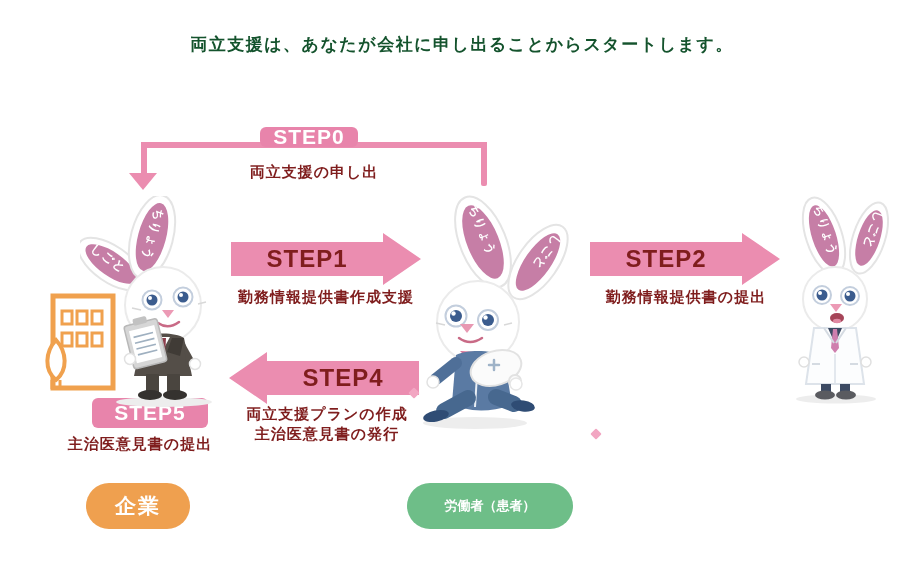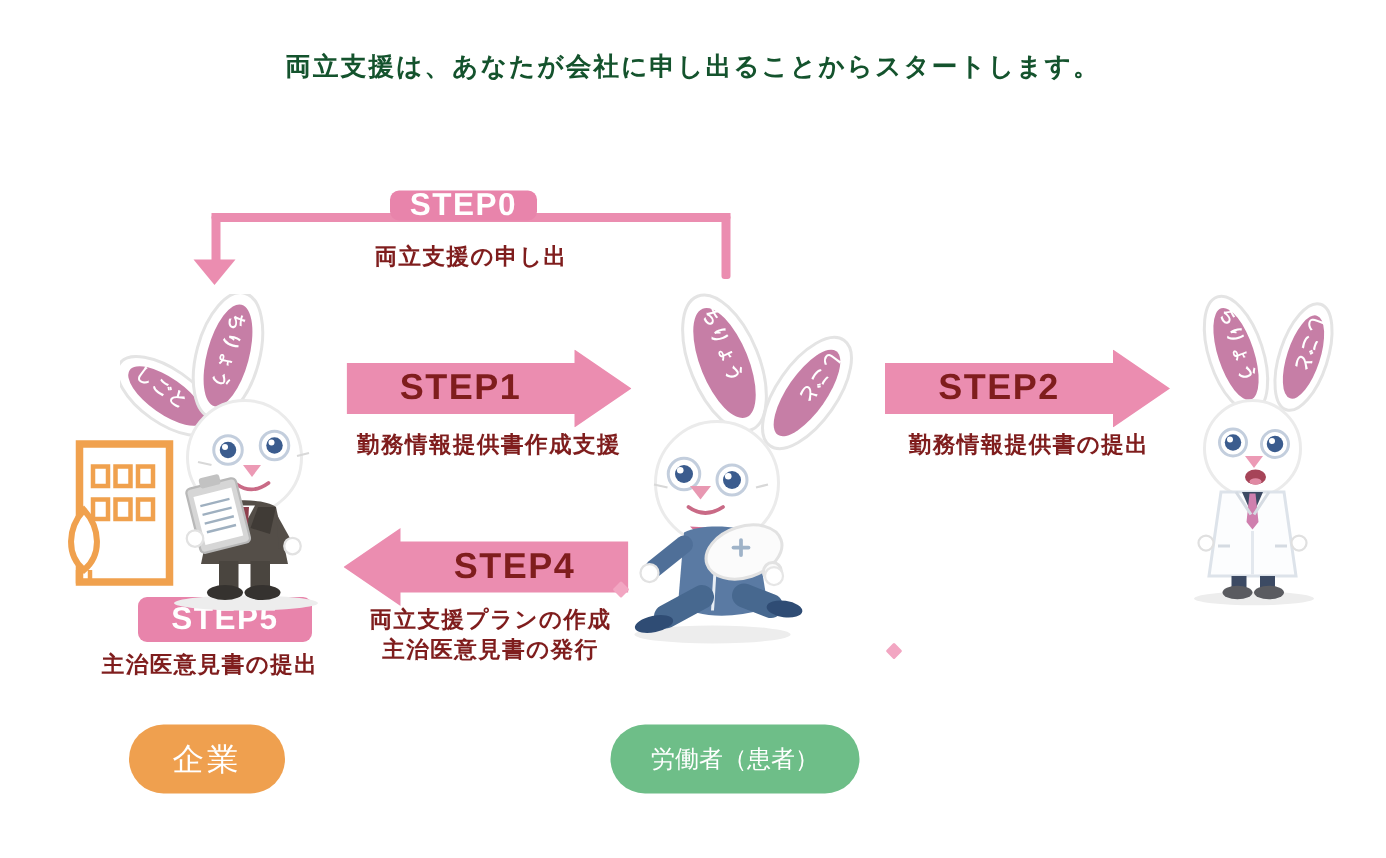--- a/index.html
+++ b/index.html
@@ -50,25 +50,25 @@
     text-align:center;line-height:20px;
   }
   #s0-cap{left:212px;top:162px;width:204px;}
   #s1-cap{left:226px;top:287px;width:200px;}
   #s2-cap{left:586px;top:287px;width:200px;}
   #s3-cap{left:582px;top:403px;width:200px;}
   #s4-cap{left:227px;top:404px;width:200px;}
   #s5-cap{left:38px;top:434px;width:204px;}
   
   .pill{
-    height:46px;border-radius:23px;color:#fff;font-weight:normal;
+    height:46px;border-radius:23px;color:#fff;font-weight:bold;
     display:flex;align-items:center;justify-content:center;letter-spacing:2px;
   }
   #pill-company{left:86px;top:483px;width:104px;background:#efa04f;font-size:21px;}
-  #pill-worker{left:407px;top:483px;width:166px;background:#6ebe88;font-size:16px;letter-spacing:0;}
+  #pill-worker{left:407px;top:483px;width:166px;background:#6ebe88;font-size:13px;letter-spacing:0;}
   #pill-doctor{left:783px;top:483px;width:107px;background:#3ca5dc;font-size:20px;}
   
   #building-svg{left:40px;top:288px;}
   #company-rabbit{left:80px;top:196px;}
   #worker-rabbit{left:412px;top:183px;}
   #doctor-rabbit{left:788px;top:192px;}
   .sparkle{width:8px;height:8px;background:#f2a6c2;transform:rotate(45deg);border-radius:1px;}
   #sparkle1{left:410px;top:389px;}
   #sparkle2{left:592px;top:430px;}
   .ear-txt{fill:#ffffff;font-size:12px;font-weight:bold;letter-spacing:1px;

